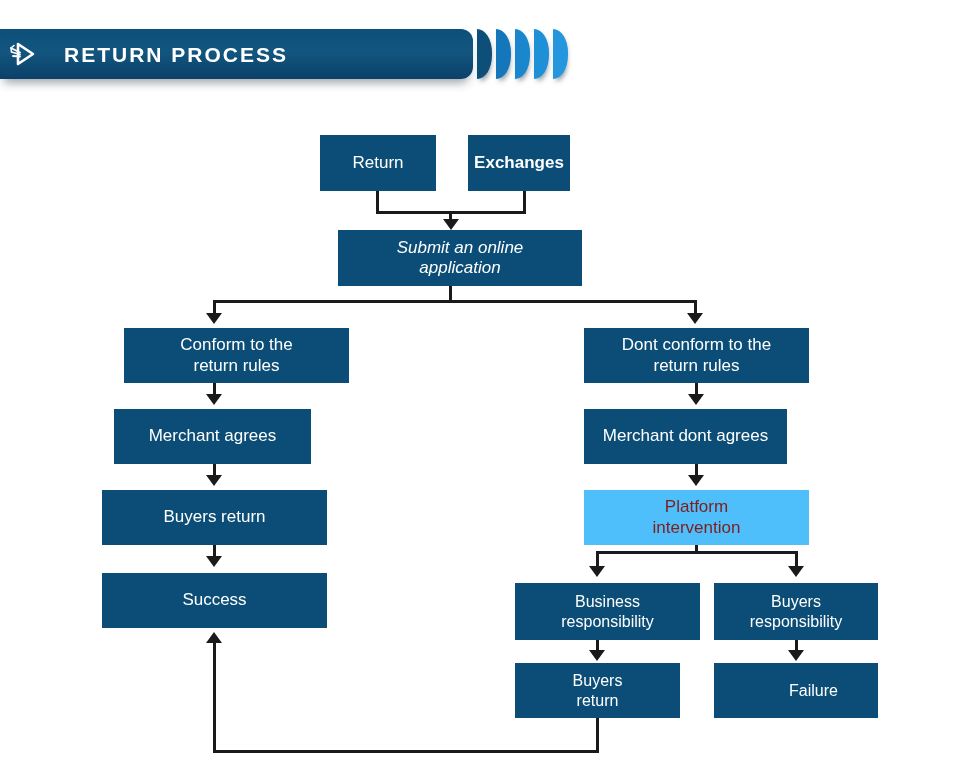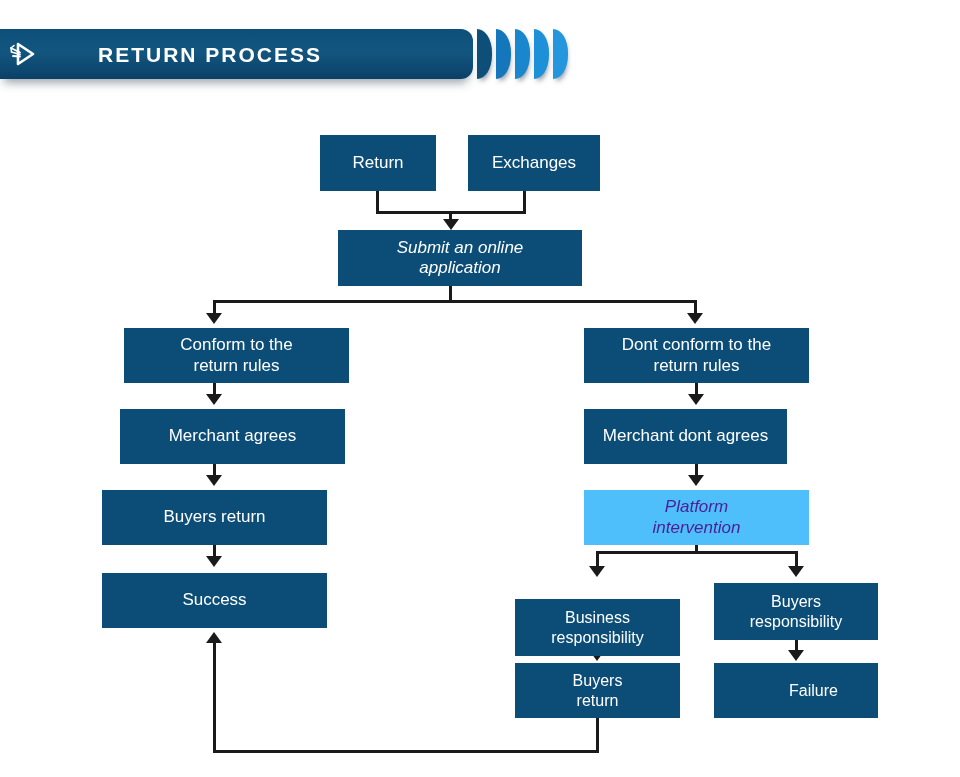--- a/index.html
+++ b/index.html
@@ -24,21 +24,20 @@
     top: 29px;
     width: 473px;
     height: 50px;
     border-top-right-radius: 12px;
     border-bottom-right-radius: 12px;
     background: linear-gradient(180deg, #0d4f78 0%, #12567f 45%, #0b4068 100%);
     box-shadow: 0 8px 10px -4px rgba(40,60,75,0.45);
     display: flex;
     align-items: center;
     z-index: 3;
-    gap: 34px;
   }
   #header-logo {
     width: 46px;
     height: 50px;
     flex: 0 0 46px;
     display: flex;
     align-items: center;
     justify-content: center;
   }
   #header-title {
@@ -79,22 +78,21 @@
     justify-content: center;
     text-align: center;
     font-size: 17px;
     line-height: 1.2;
     box-sizing: border-box;
     padding: 2px 6px;
     z-index: 2;
   }
   .node.highlight {
     background: #4ebffb;
-    color: #4c1d95;
-    font-style: italic;
+    color: #7f1d1d;
   }
 
   
   .line-v {
     position: absolute;
     width: 3px;
     background: #1a1a1a;
     z-index: 1;
   }
   .line-h {
@@ -135,21 +133,21 @@
   <div class="hbar" style="background:#1577bb"></div>
   <div class="hbar" style="background:#1a86cd"></div>
   <div class="hbar" style="background:#1e90d8"></div>
   <div class="hbar" style="background:#2496de"></div>
 </div>
 
 <div id="flowchart">
 
   <div class="node" style="left:320px; top:135px; width:116px; height:56px;">Return</div>
 
-  <div class="node" style="left:468px; top:135px; width:132px; height:56px;">Exchanges</div>
+  <div class="node" style="left:468px; top:135px; width:102px; height:56px;font-weight:bold;">Exchanges</div>
 
   <div class="line-v" style="left:376px; top:191px; height:22px;"></div>
   <div class="line-v" style="left:523px; top:191px; height:22px;"></div>
   <div class="line-h" style="left:376px; top:211px; width:150px;"></div>
   <div class="line-v" style="left:449px; top:211px; height:11px;"></div>
   <div class="arrow-down" style="left:443px; top:219px;"></div>
 
   <div class="node" style="left:338px; top:230px; width:244px; height:56px; white-space:pre-line;font-style:italic;">Submit an online
 application</div>
 
@@ -159,21 +157,21 @@
   <div class="line-v" style="left:694px; top:300px; height:16px;"></div>
   <div class="arrow-down" style="left:206px; top:313px;"></div>
   <div class="arrow-down" style="left:687px; top:313px;"></div>
 
   <div class="node" style="left:102px; top:328px; width:225px; height:55px; white-space:pre-line;margin-left:22px;">Conform to the
 return rules</div>
 
   <div class="line-v" style="left:213px; top:383px; height:14px;"></div>
   <div class="arrow-down" style="left:206px; top:394px;"></div>
 
-  <div class="node" style="left:120px; top:409px; width:225px; height:55px;">Merchant agrees</div>
+  <div class="node" style="left:114px; top:409px; width:197px; height:55px;">Merchant agrees</div>
 
   <div class="line-v" style="left:213px; top:464px; height:14px;"></div>
   <div class="arrow-down" style="left:206px; top:475px;"></div>
 
   <div class="node" style="left:102px; top:490px; width:225px; height:55px;">Buyers return</div>
 
   <div class="line-v" style="left:213px; top:545px; height:14px;"></div>
   <div class="arrow-down" style="left:206px; top:556px;"></div>
 
   <div class="node" style="left:102px; top:573px; width:225px; height:55px;">Success</div>
@@ -192,21 +190,21 @@
   <div class="node highlight" style="left:584px; top:490px; width:225px; height:55px; white-space:pre-line;">Platform
 intervention</div>
 
   <div class="line-v" style="left:695px; top:545px; height:8px;"></div>
   <div class="line-h" style="left:596px; top:551px; width:202px;"></div>
   <div class="line-v" style="left:596px; top:551px; height:18px;"></div>
   <div class="line-v" style="left:795px; top:551px; height:18px;"></div>
   <div class="arrow-down" style="left:589px; top:566px;"></div>
   <div class="arrow-down" style="left:788px; top:566px;"></div>
 
-  <div class="node" style="left:515px; top:583px; width:165px; height:57px; white-space:pre-line; font-size:16px;margin-top:16px;">Business
+  <div class="node" style="left:515px; top:583px; width:185px; height:57px; white-space:pre-line; font-size:16px;">Business
 responsibility</div>
 
   <div class="node" style="left:714px; top:583px; width:164px; height:57px; white-space:pre-line; font-size:16px;">Buyers
 responsibility</div>
 
   <div class="line-v" style="left:596px; top:640px; height:12px;"></div>
   <div class="arrow-down" style="left:589px; top:650px;"></div>
 
   <div class="line-v" style="left:795px; top:640px; height:12px;"></div>
   <div class="arrow-down" style="left:788px; top:650px;"></div>

